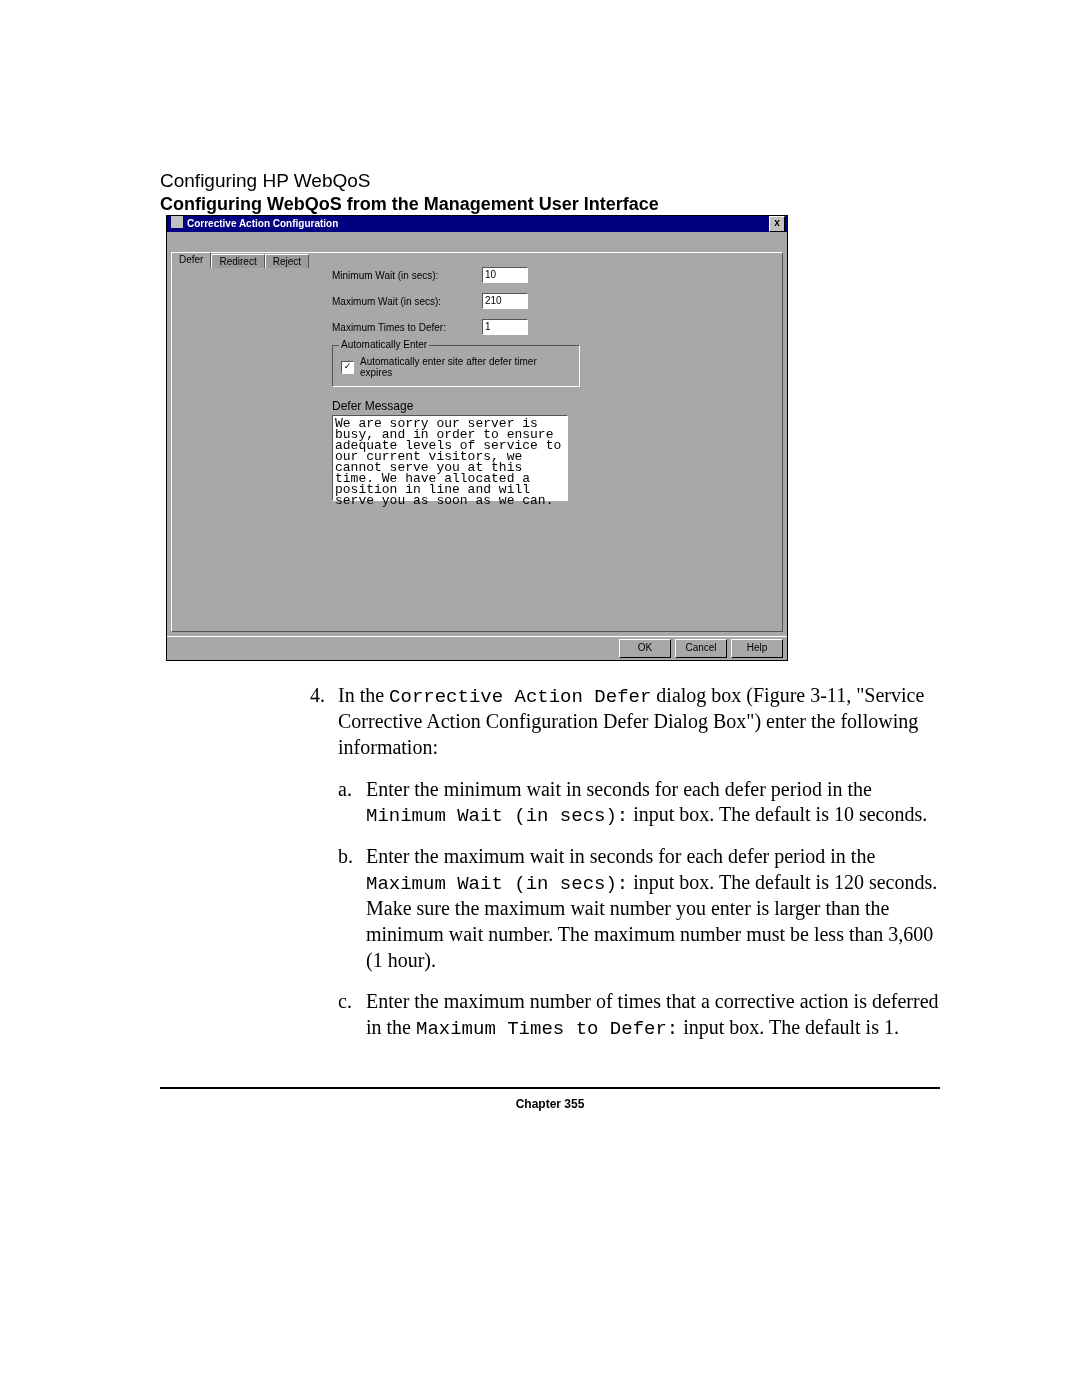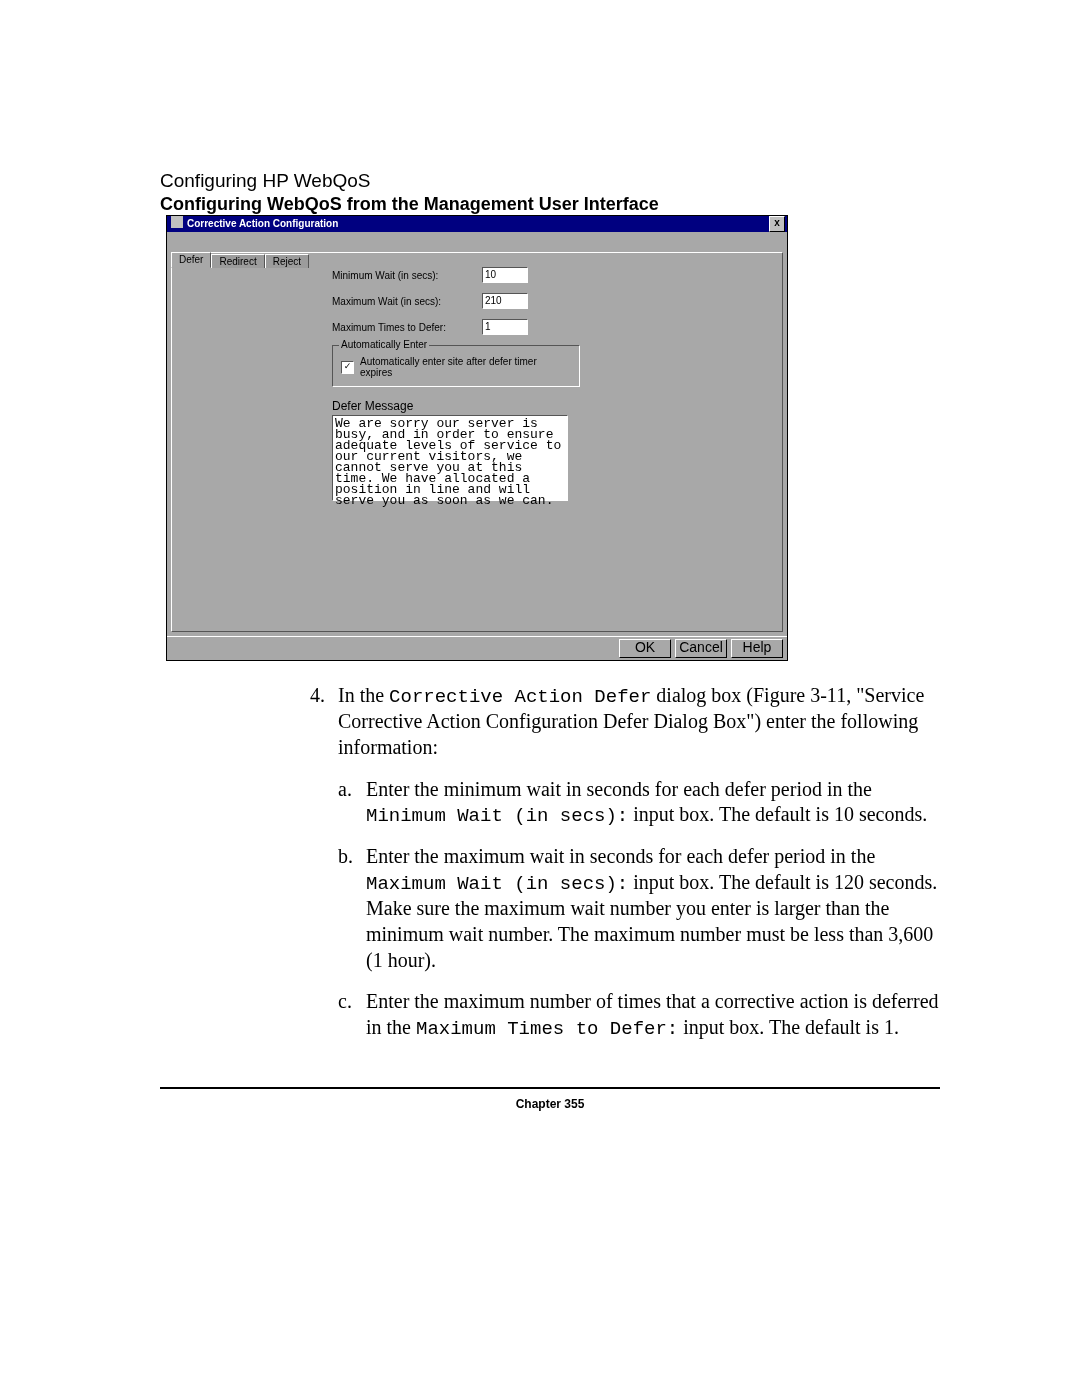--- a/index.html
+++ b/index.html
@@ -207,21 +207,21 @@
     gap: 4px;
   }
   .win-btn {
     width: 50px;
     height: 17px;
     border-top: 1px solid #fff;
     border-left: 1px solid #fff;
     border-right: 1px solid #000;
     border-bottom: 1px solid #000;
     background: #a8a8a8;
-    font-size: 14px;
+    font-size: 10px;
     text-align: center;
     line-height: 15px;
   }
 
   
   .body-text {
     margin-top: 22px;
     padding-left: 150px;
     font-size: 20px;
     line-height: 1.28;

